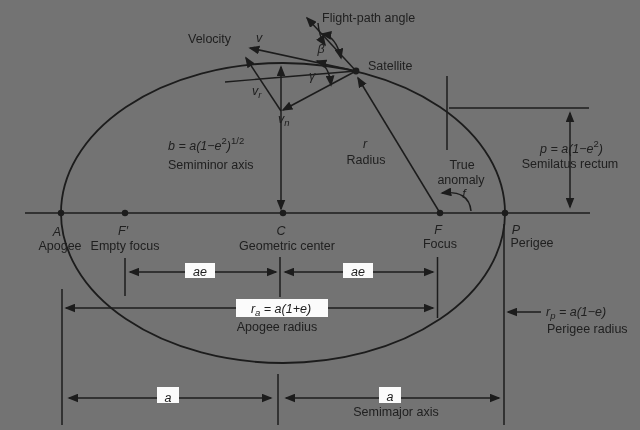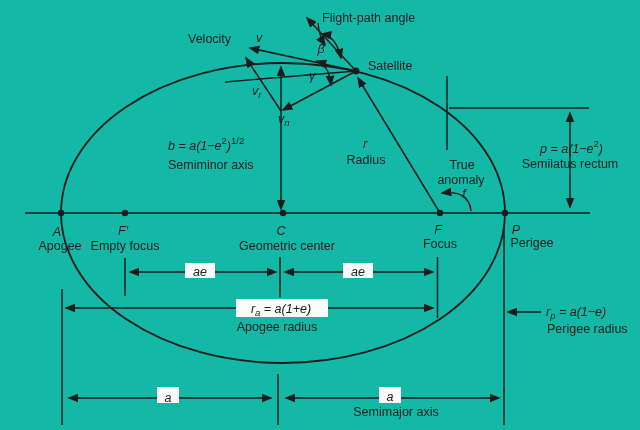--- a/index.html
+++ b/index.html
@@ -1,16 +1,16 @@
 <!DOCTYPE html>
 <html><head>
 <meta charset="utf-8">
 <style>
   html,body{margin:0;padding:0;background:#fbfbfb;}
-  .stage{position:relative;width:640px;height:430px;background:#14b8a6;overflow:hidden;
+  .stage{position:relative;width:640px;height:430px;background:#737373;overflow:hidden;
          font-family:"Liberation Sans", sans-serif;}
   svg{display:block}
   svg text{fill:#202020;font-family:"Liberation Sans", sans-serif;font-size:12.5px;}
   .it{font-style:italic;}
   .small{font-size:9.5px;}
   .ln{stroke:#1c1c1c;fill:none;}
   .dot{fill:#1c1c1c;stroke:none;}
   .bgpatch{fill:#fbfbfb;stroke:none;}
 </style>
 </head>

